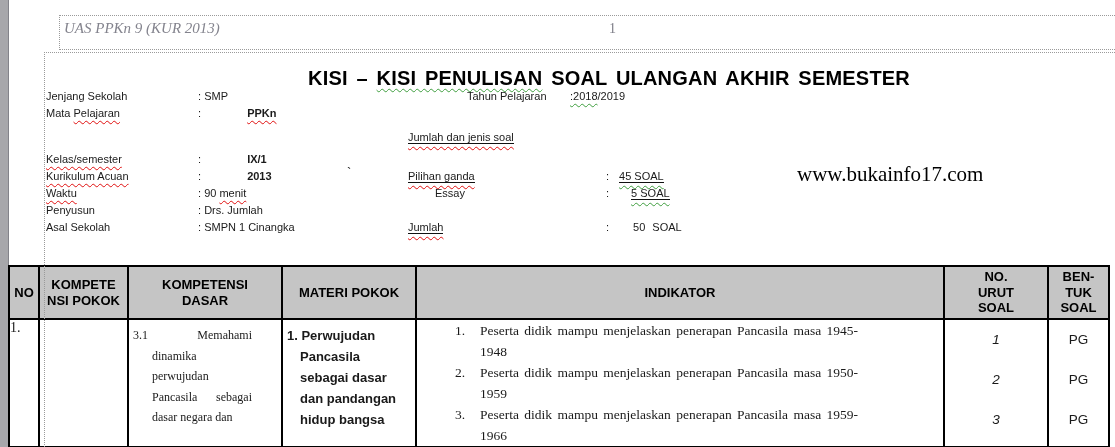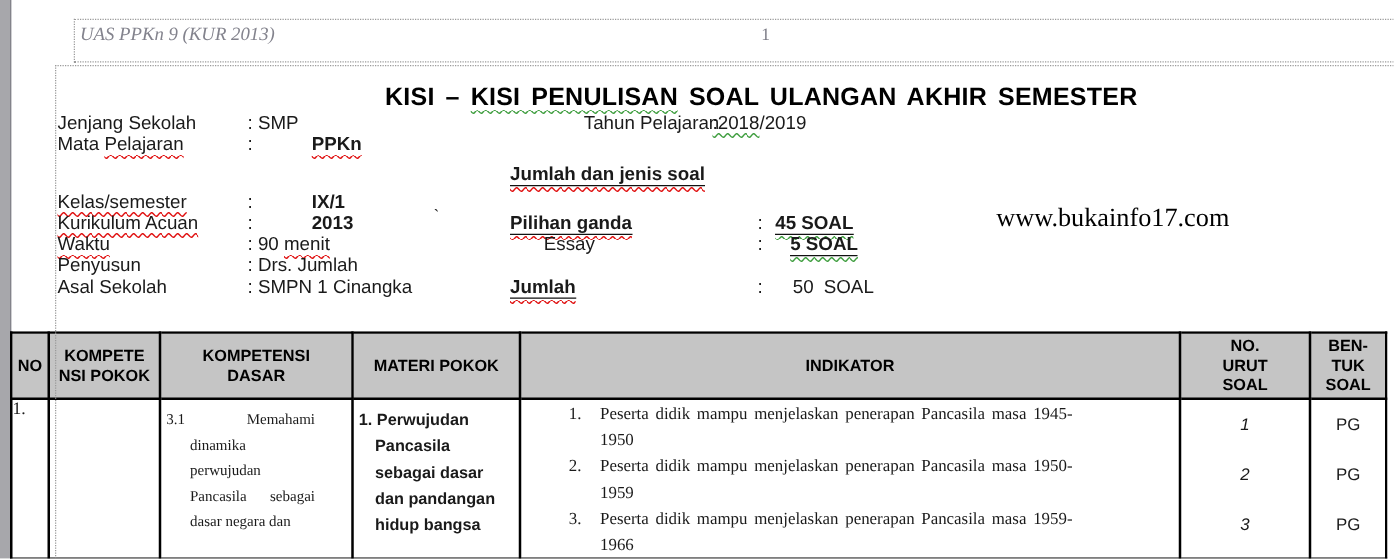--- a/index.html
+++ b/index.html
@@ -12,35 +12,35 @@
   .hdr-label{position:absolute;left:4px;top:4px;font-family:"Liberation Serif",serif;font-style:italic;
              font-size:15px;color:#83838d;}
   .hdr-page{position:absolute;left:549px;top:5px;font-family:"Liberation Serif",serif;font-size:14px;color:#7d7d87;}
   
   .tb-top{position:absolute;left:44px;top:52px;width:1071px;height:0;border-top:1px dotted #9a9a9a;z-index:6;}
   .tb-left{position:absolute;left:44px;top:52px;width:0;height:395px;border-left:1px dotted #9a9a9a;z-index:6;}
   
   .title{position:absolute;left:104px;top:67px;width:1010px;text-align:center;
          font-weight:bold;font-size:20px;word-spacing:3px;letter-spacing:.2px;color:#000;}
   
-  .iline{position:absolute;left:0;width:1115px;height:17px;font-size:15px;}
+  .iline{position:absolute;left:0;width:1115px;height:17px;font-size:11px;}
   .lab{position:absolute;left:46px;white-space:nowrap;}
   .valgrp{position:absolute;left:198px;white-space:nowrap;}
   .b{font-weight:bold;margin-left:43px;}
   .tlab{position:absolute;left:467px;white-space:nowrap;}
   .tval{position:absolute;left:570px;white-space:nowrap;}
   .rlab{position:absolute;left:408px;white-space:nowrap;}
   .rlab2{position:absolute;left:435px;white-space:nowrap;}
   .rval{position:absolute;left:606px;white-space:nowrap;}
   .rv1{margin-left:10px;} .rv2{margin-left:22px;} .rv3{margin-left:24px;word-spacing:4px;}
   
   .wr{text-decoration:underline wavy #e01010;text-decoration-thickness:1px;text-underline-offset:3px;}
   .wg{text-decoration:underline wavy #3f9e3f;text-decoration-thickness:1px;text-underline-offset:3px;}
   .su{border-bottom:1.3px solid #111;padding-bottom:0px;}
-  .su.wr,.su.wg{text-underline-offset:5px;font-weight:bold;}
+  .su.wr,.su.wg{text-underline-offset:5px;}
   .watermark{position:absolute;left:797px;top:162px;font-family:"Liberation Serif",serif;font-size:21px;color:#000;}
   .stray{position:absolute;left:347px;top:165px;font-size:13px;}
   
   .tblwrap{position:absolute;left:8px;top:265px;width:1102px;height:182px;overflow:hidden;z-index:1;}
   table.kisi{border-collapse:collapse;table-layout:fixed;width:1100px;}
   table.kisi th,table.kisi td{border:2px solid #000;padding:0;vertical-align:top;overflow:hidden;}
   table.kisi th{background:#c5c5c5;font-weight:bold;font-size:13px;line-height:15.5px;
                 text-align:center;vertical-align:middle;white-space:pre-line;height:51px;color:#000;}
   th.kd-h{text-align:left;padding-left:5px;}
   td{font-size:13.5px;}
@@ -156,21 +156,21 @@
       <tr>
         <td class="no-c">1.</td>
         <td></td>
         <td class="kd-c">
               <p><span>3.1 Memahami dinamika perwujudan Pancasila sebagai dasar negara dan</span></p>
             </td>
         <td class="mp-c">
               <p><span>1. Perwujudan Pancasila sebagai dasar dan pandangan hidup bangsa</span></p>
             </td>
         <td class="ind-c">
-          <div class="ind"><span class="inum">1.</span><span class="itxt">Peserta didik mampu menjelaskan penerapan Pancasila masa 1945-1950</span></div>
+          <div class="ind"><span class="inum">1.</span><span class="itxt">Peserta didik mampu menjelaskan penerapan Pancasila masa 1945-1948</span></div>
           <div class="ind"><span class="inum">2.</span><span class="itxt">Peserta didik mampu menjelaskan penerapan Pancasila masa 1950-1959</span></div>
           <div class="ind"><span class="inum">3.</span><span class="itxt">Peserta didik mampu menjelaskan penerapan Pancasila masa 1959-1966</span></div>
         </td>
         <td class="urut-c">
           <span>1</span>
           <span>2</span>
           <span>3</span>
         </td>
         <td class="bent-c">
           <span>PG</span>

